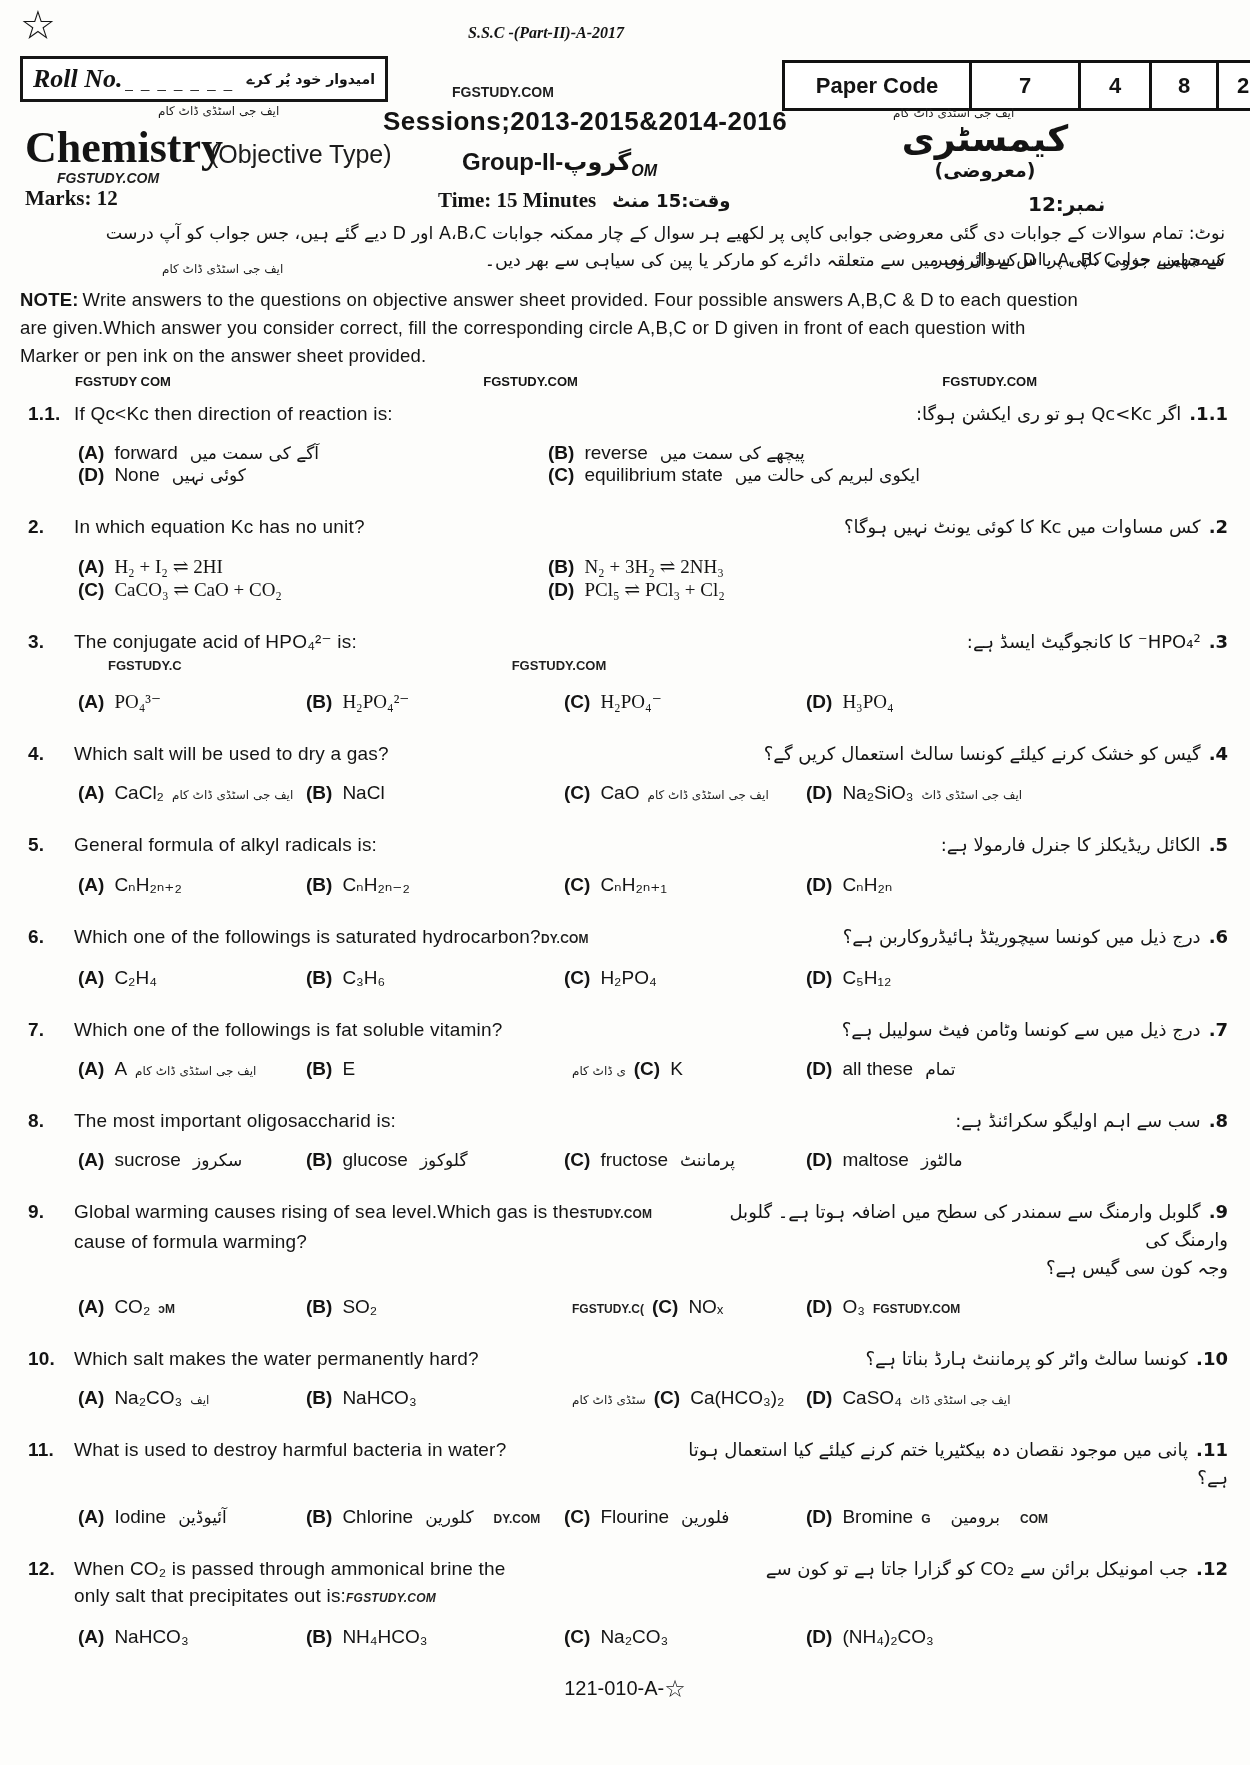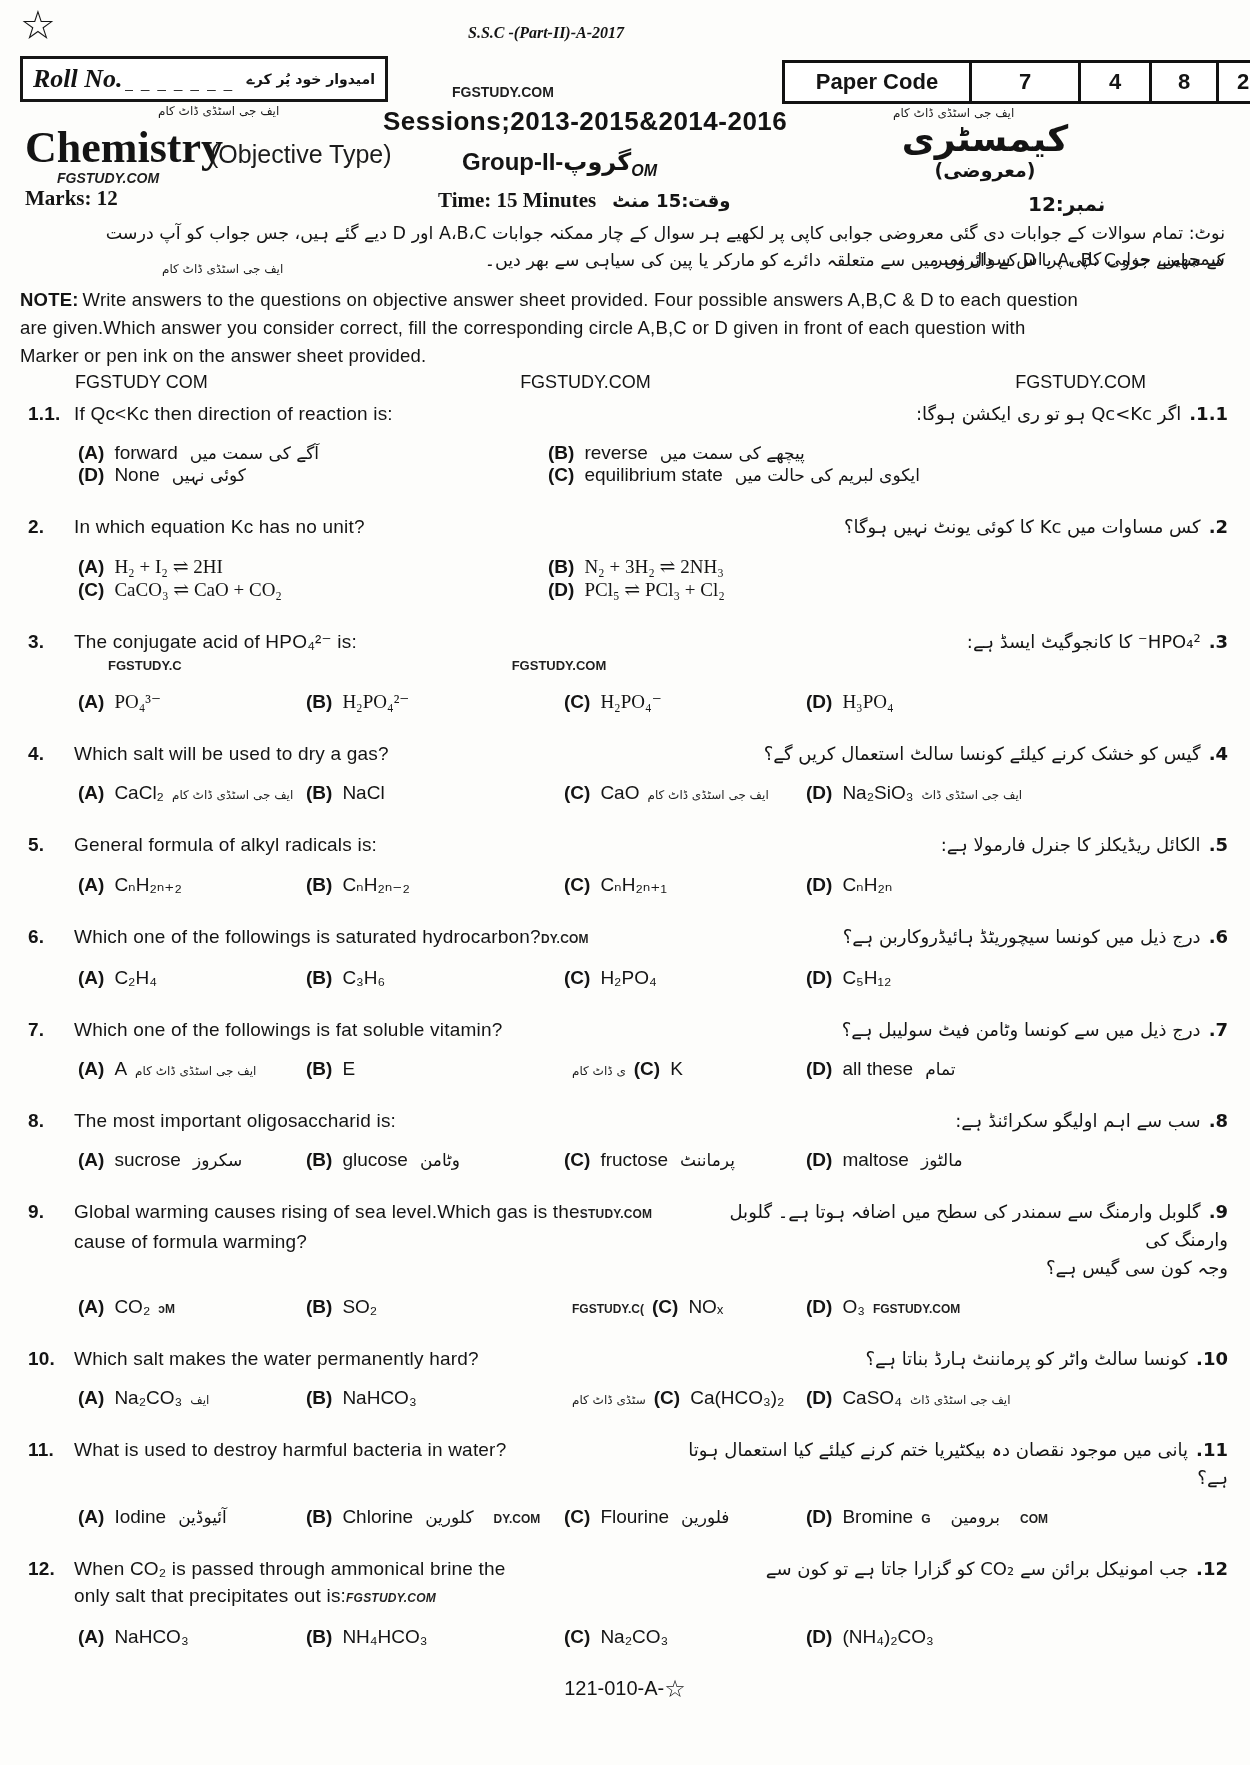--- a/index.html
+++ b/index.html
@@ -19,21 +19,21 @@
   .roll-box{left:20px;top:56px;width:368px;height:46px;border:3px solid #161616;
     display:flex;align-items:center;box-sizing:border-box;padding:0 10px;background:#fff;}
   .roll-label{font-family:"Liberation Serif",serif;font-weight:bold;font-style:italic;font-size:26px;}
   .roll-line{flex:1;font-size:15px;letter-spacing:2px;color:#222;overflow:hidden;white-space:nowrap;margin:6px 6px 0 2px;}
   .roll-urdu{font-size:14px;font-weight:bold;}
   .wm{font-size:12px;font-weight:bold;color:#1e1e1e;}
   .wm-center-top{left:452px;top:84px;font-size:14px;}
   .wm-under-roll{left:158px;top:104px;font-size:15px;}
   .wm-under-code{left:893px;top:106px;font-size:13px;}
   .pc-box{left:785px;top:60px;display:flex;}
-  .pc-cell{border:3px solid #121212;box-sizing:border-box;height:44px;display:flex;align-items:center;justify-content:center;
+  .pc-cell{border:3px solid #121212;box-sizing:border-box;height:51px;display:flex;align-items:center;justify-content:center;
     font-weight:bold;font-size:22px;background:#fff;margin-left:-3px;}
   .pc-label{width:190px;}
   .sessions{left:383px;top:106px;font-weight:bold;font-size:26px;letter-spacing:.5px;}
   .subject{left:25px;top:122px;font-family:"Liberation Serif",serif;font-weight:bold;font-size:44px;}
   .wm-under-subject{left:57px;top:170px;font-style:italic;font-size:14px;}
   .subject-type{left:210px;top:140px;font-size:25px;color:#1c1c1c;}
   .group{left:462px;top:148px;font-weight:bold;font-size:24px;}
   .group .wm-om{font-style:italic;font-size:16px;vertical-align:sub;}
   .subject-urdu{left:865px;top:118px;width:240px;text-align:center;font-weight:bold;}
   .subject-urdu .big{font-size:36px;}
@@ -43,21 +43,21 @@
   .time-row .urdu{font-size:18px;margin-left:16px;}
   .number-ur{left:1028px;top:192px;font-weight:bold;font-size:20px;}
   .note-ur{left:60px;top:220px;right:25px;text-align:right;font-size:17.5px;line-height:26px;}
   .note-ur2{left:60px;top:250px;right:25px;text-align:right;font-size:17.5px;}
   .note-wm-ur{left:162px;top:262px;font-size:13px;}
   .note-en{left:20px;top:286px;width:1060px;font-size:18.5px;line-height:28px;letter-spacing:.2px;}
   .note-en b{margin-right:4px;}
 
   
   .wm-row{padding-left:75px;height:22px;}
-  .wm-row span{font-size:18px;font-weight:normal;}
+  .wm-row span{font-size:13px;font-weight:bold;}
   .wm-row .wm-b{margin-left:308px;}
   .wm-row .wm-c{margin-left:360px;}
 
   
   #questions{padding:6px 0 0 28px;}
   .question{margin-bottom:27px;}
   .q-row{display:flex;align-items:flex-start;padding-right:22px;}
   .q-en{flex:0 0 645px;font-size:19px;letter-spacing:.2px;line-height:27px;}
   .q-no{font-weight:bold;display:inline-block;min-width:46px;}
   .q-en2{padding-left:46px;line-height:27px;}
@@ -221,21 +221,21 @@
         <span class="opt"><b class="opt-label">(D)</b><span class="opt-text">all these</span><span class="opt-ur urdu" dir="rtl">تمام</span></span>
       </div>
     </div>
     <div class="question">
       <div class="q-row">
         <div class="q-en"><span class="q-no">8.</span><span>The most important oligosaccharid is:</span></div>
         <div class="q-ur urdu" dir="rtl"><span class="q-no-ur">8.</span><span>سب سے اہم اولیگو سکرائنڈ ہے:</span></div>
       </div>
       <div class="options four-col">
         <span class="opt"><b class="opt-label">(A)</b><span class="opt-text">sucrose</span><span class="opt-ur urdu" dir="rtl">سکروز</span></span>
-        <span class="opt"><b class="opt-label">(B)</b><span class="opt-text">glucose</span><span class="opt-ur urdu" dir="rtl">وٹامن</span></span>
+        <span class="opt"><b class="opt-label">(B)</b><span class="opt-text">glucose</span><span class="opt-ur urdu" dir="rtl">گلوکوز</span></span>
         <span class="opt"><b class="opt-label">(C)</b><span class="opt-text">fructose</span><span class="opt-ur urdu" dir="rtl">پرماننٹ</span></span>
         <span class="opt"><b class="opt-label">(D)</b><span class="opt-text">maltose</span><span class="opt-ur urdu" dir="rtl">مالٹوز</span></span>
       </div>
     </div>
     <div class="question">
       <div class="q-row">
         <div class="q-en"><span class="q-no">9.</span><span>Global warming causes rising of sea level.Which gas is the</span><span class="wm">STUDY.COM</span><div class="q-en2"><span>cause of formula warming?</span></div></div>
         <div class="q-ur urdu" dir="rtl"><span class="q-no-ur">9.</span><span>گلوبل وارمنگ سے سمندر کی سطح میں اضافہ ہوتا ہے۔ گلوبل وارمنگ کی</span><div>وجہ کون سی گیس ہے؟</div></div>
       </div>
       <div class="options four-col">

